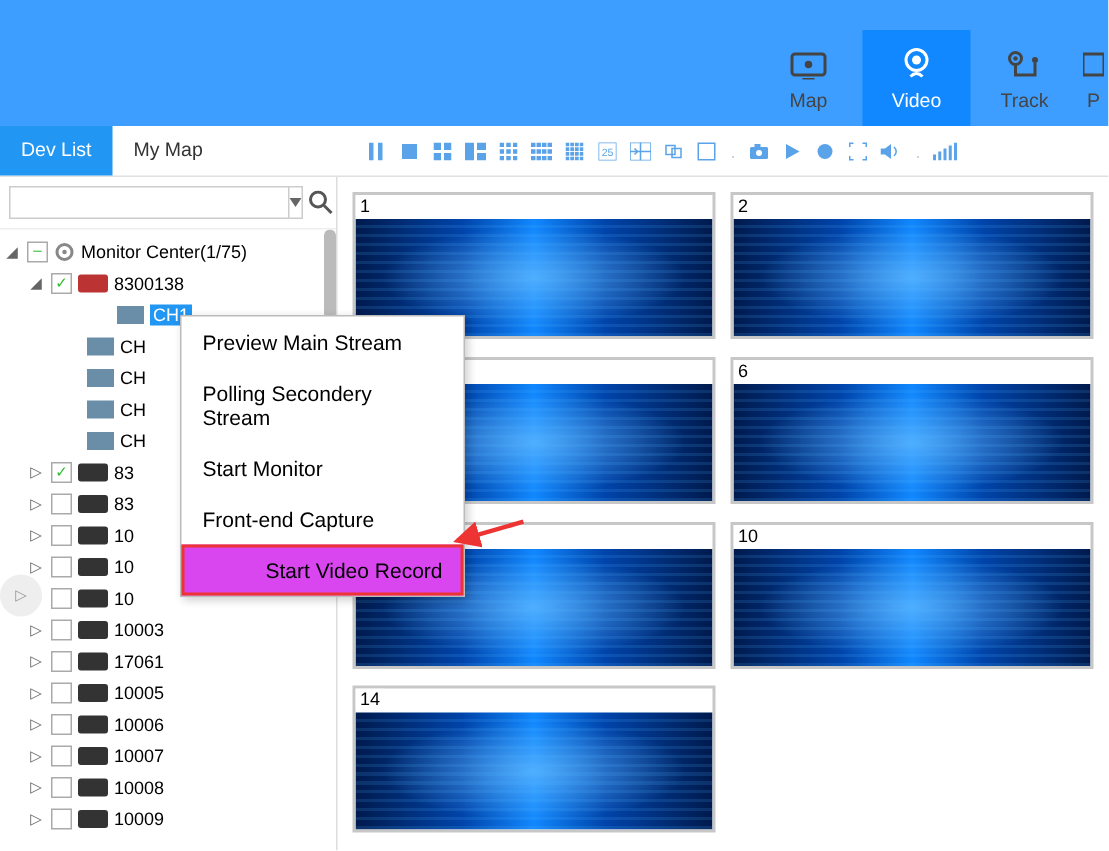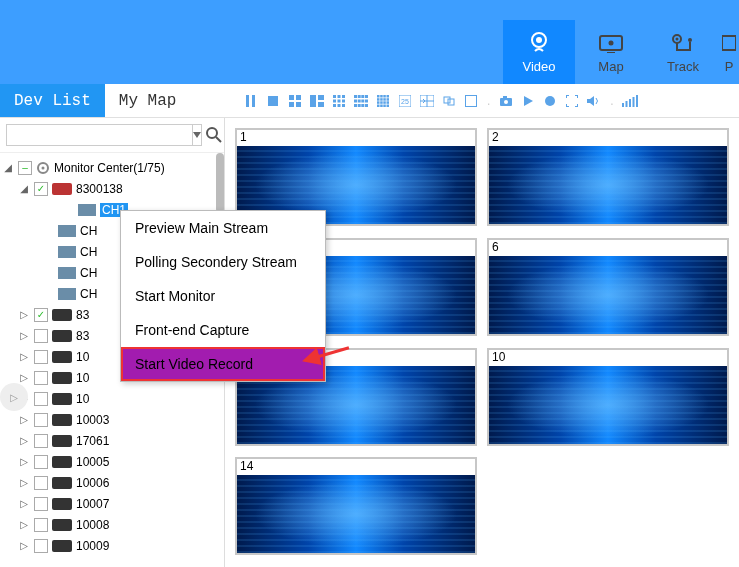--- a/index.html
+++ b/index.html
@@ -9,21 +9,21 @@
 .header { background: #3d9eff; height: 84px; display: flex; align-items: flex-start; justify-content: flex-end; padding-top: 20px; }
 .header-tabs { display: flex; gap: 0; }
 .header-tab { width: 72px; height: 64px; display: flex; flex-direction: column; align-items: center; justify-content: center; color: #444; cursor: pointer; }
 .header-tab.active { background: #1188ff; color: #fff; }
 .header-tab .icon-box { width: 28px; height: 24px; margin-bottom: 4px; display: flex; align-items: center; justify-content: center; }
 .header-tab span { font-size: 13px; }
 
 
 .subrow { display: flex; height: 34px; border-bottom: 1px solid #e0e0e0; align-items: stretch; }
 .sidebar-tabs { display: flex; width: 225px; }
-.sidebar-tab { padding: 8px 14px; font-size: 16px; color: #333; cursor: pointer; font-family: Liberation Mono, monospace; }
+.sidebar-tab { padding: 8px 14px; font-size: 13px; color: #333; cursor: pointer; }
 .sidebar-tab.active { background: #2196f3; color: #fff; }
 
 .toolbar { display: flex; align-items: center; gap: 6px; padding-left: 18px; color: #5aa3e8; }
 .toolbar .tbicon { width: 16px; height: 16px; display: inline-flex; align-items: center; justify-content: center; cursor: pointer; }
 .toolbar .sep { color: #ccc; margin: 0 2px; }
 
 
 .main { display: flex; height: calc(567px - 84px - 34px); }
 .sidebar { width: 225px; border-right: 1px solid #ddd; display: flex; flex-direction: column; }
 .search-row { display: flex; align-items: center; padding: 6px; gap: 4px; border-bottom: 1px solid #eee; }
@@ -55,52 +55,52 @@
 .cell { border: 2px solid #c7c7c7; position: relative; height: 98px; overflow: hidden; }
 .cell .num { position: absolute; top: 0; left: 0; background: #fff; color: #000; font-size: 12px; padding: 0 3px; z-index: 2; }
 .cell .vid { position: absolute; top: 16px; left: 0; right: 0; bottom: 0;
   background:
     radial-gradient(ellipse at center, rgba(120,200,255,0.6) 0%, rgba(0,50,140,0.0) 60%),
     linear-gradient(90deg, #001a4d 0%, #0044aa 30%, #1188ff 50%, #0044aa 70%, #001a4d 100%);
 }
 .cell .vid::after { content: ""; position: absolute; inset: 0; background: repeating-linear-gradient(0deg, rgba(80,180,255,0.15) 0 2px, transparent 2px 6px); }
 
 
-.ctx { position: absolute; left: 120px; top: 210px; width: 206px; background: #fff; border: 1px solid #bbb; box-shadow: 2px 2px 6px rgba(0,0,0,0.2); z-index: 100; }
+.ctx { position: absolute; left: 120px; top: 210px; width: 190px; background: #fff; border: 1px solid #bbb; box-shadow: 2px 2px 6px rgba(0,0,0,0.2); z-index: 100; }
 .ctx-item { padding: 9px 14px; font-size: 14px; cursor: pointer; }
-.ctx-item.hl { background: #a21caf; position: relative; outline: 2px solid #e33; outline-offset: -2px; }
+.ctx-item.hl { background: #d946ef; position: relative; outline: 2px solid #e33; outline-offset: -2px; text-align: right; }
 
 .arrow-overlay { position: absolute; left: 300px; top: 335px; z-index: 101; color: #e33; font-size: 28px; transform: rotate(20deg); pointer-events: none; }
 
 svg { display: block; }
 </style>
 </head>
 <body>
 
 <div class="header">
   <div class="header-tabs">
+    <div class="header-tab">
+      <div class="icon-box">
+        <svg width="26" height="20">
+            <rect x="2" y="3" width="22" height="14" rx="2" fill="none" stroke="#444" stroke-width="2"></rect>
+            <circle cx="13" cy="10" r="2.5" fill="#444"></circle>
+            <line x1="9" y1="20" x2="17" y2="20" stroke="#444" stroke-width="2"></line>
+          </svg>
+      </div>
+      <span>Map</span>
+    </div>
     <div class="header-tab active">
       <div class="icon-box">
         <svg width="24" height="24">
             <circle cx="12" cy="9" r="7" fill="none" stroke="#fff" stroke-width="2"></circle>
             <circle cx="12" cy="9" r="3" fill="#fff"></circle>
             <path d="M8 20 Q12 16 16 20" fill="none" stroke="#fff" stroke-width="2"></path>
           </svg>
       </div>
       <span>Video</span>
-    </div>
-    <div class="header-tab">
-      <div class="icon-box">
-        <svg width="26" height="20">
-            <rect x="2" y="3" width="22" height="14" rx="2" fill="none" stroke="#444" stroke-width="2"></rect>
-            <circle cx="13" cy="10" r="2.5" fill="#444"></circle>
-            <line x1="9" y1="20" x2="17" y2="20" stroke="#444" stroke-width="2"></line>
-          </svg>
-      </div>
-      <span>Map</span>
     </div>
     <div class="header-tab">
       <div class="icon-box">
         <svg width="26" height="22">
             <circle cx="7" cy="7" r="4" fill="none" stroke="#444" stroke-width="2"></circle>
             <circle cx="7" cy="7" r="1.5" fill="#444"></circle>
             <path d="M7 11 L7 18 L20 18 L20 10" fill="none" stroke="#444" stroke-width="2"></path>
             <circle cx="20" cy="8" r="2" fill="#444"></circle>
           </svg>
       </div>

